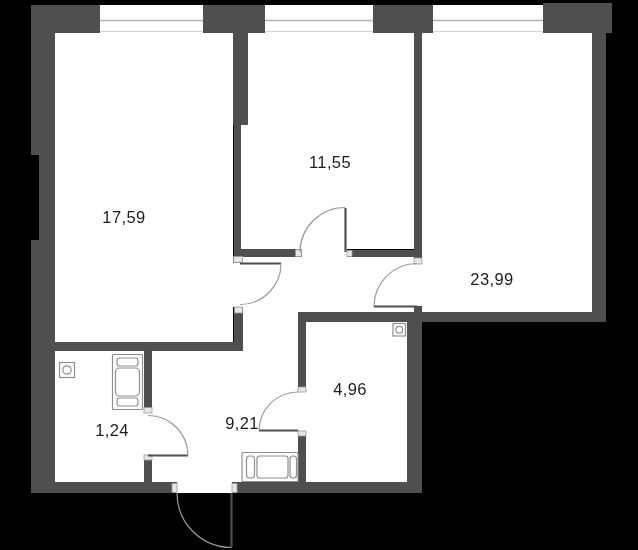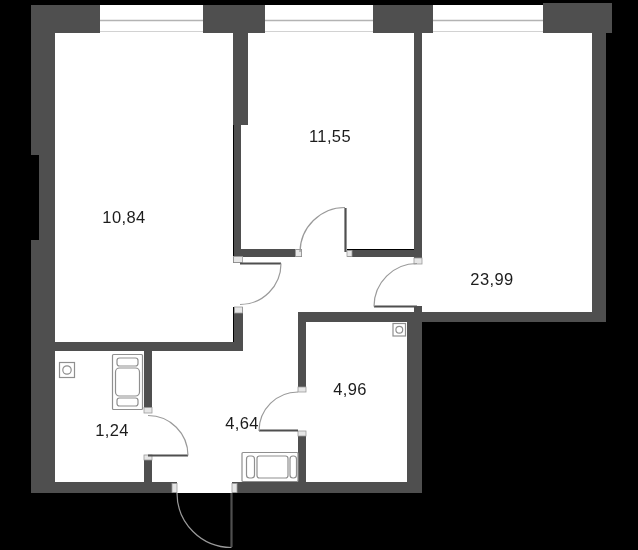--- a/index.html
+++ b/index.html
@@ -132,19 +132,19 @@
       <circle cx="67" cy="370" r="4.2"></circle>
     </g>
 
     <g>
       <rect x="393" y="323.5" width="12.5" height="12.5"></rect>
       <circle cx="399.3" cy="329.8" r="3.4"></circle>
     </g>
   </g>
 </svg>
 
-  <span class="room-label" style="left:124px;top:217px">10,84</span>
-  <span class="room-label" style="left:330px;top:136px">11,55</span>
+  <span class="room-label" style="left:124px;top:217px">17,59</span>
+  <span class="room-label" style="left:330px;top:162px">11,55</span>
   <span class="room-label" style="left:492px;top:279px">23,99</span>
   <span class="room-label" style="left:350px;top:389px">4,96</span>
-  <span class="room-label" style="left:242px;top:423px">4,64</span>
+  <span class="room-label" style="left:242px;top:423px">9,21</span>
   <span class="room-label" style="left:112px;top:430px">1,24</span>
 </div>
 
 </body></html>

